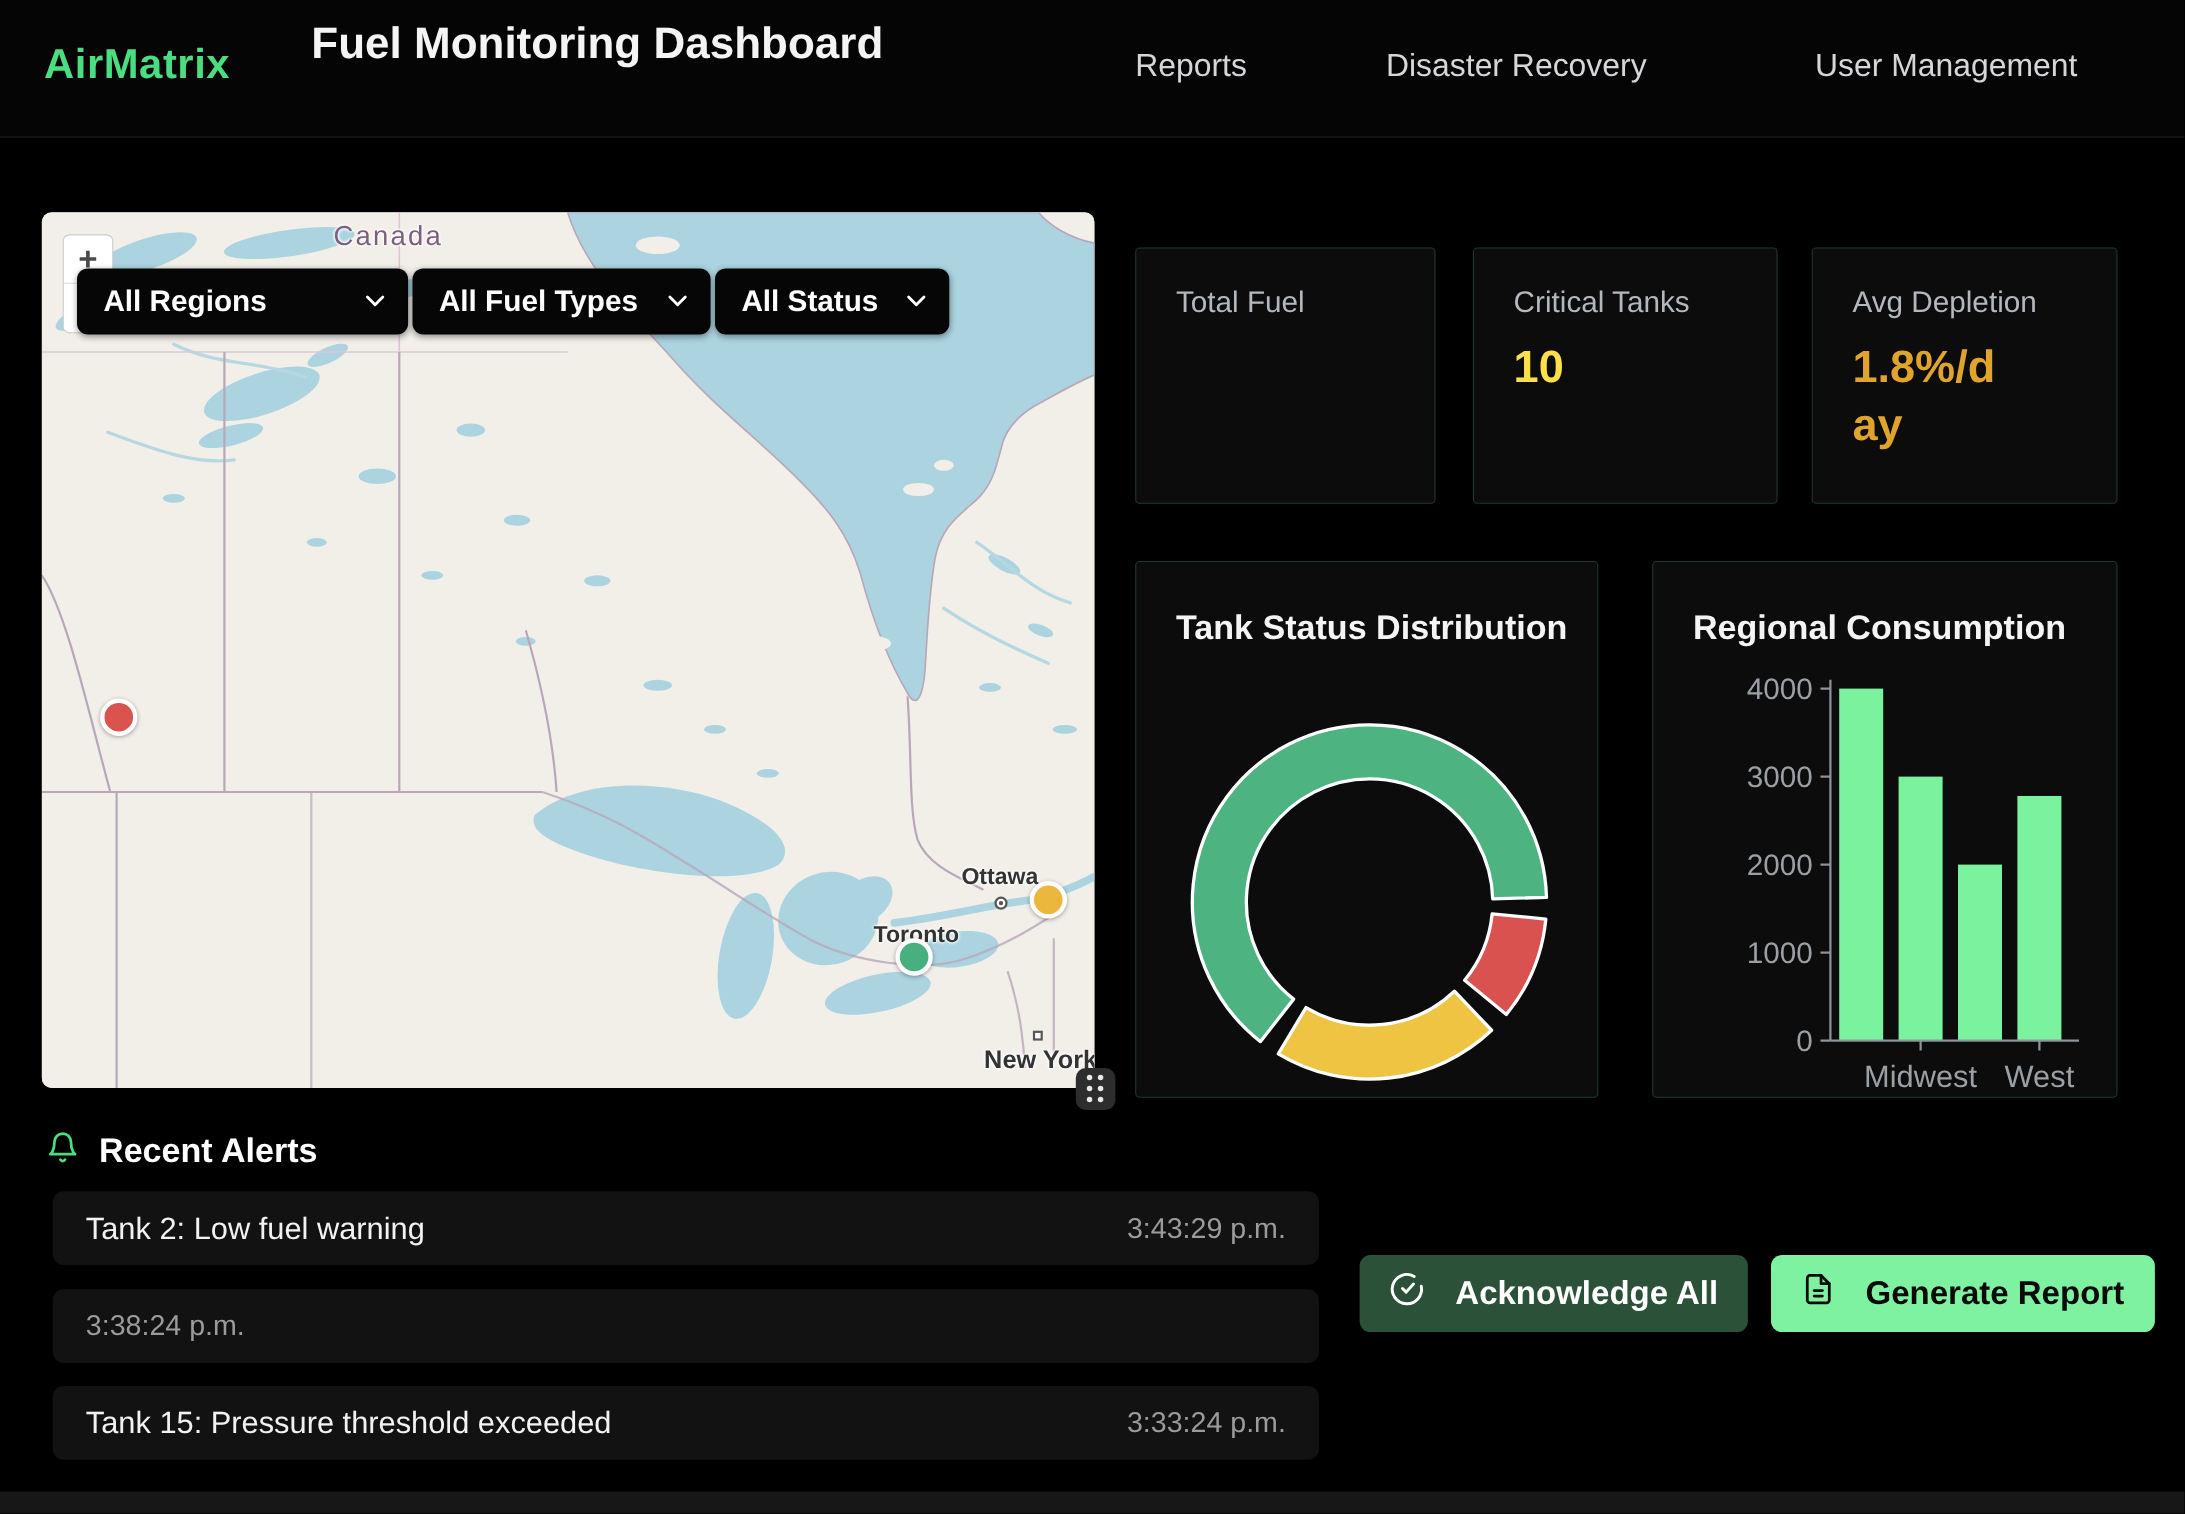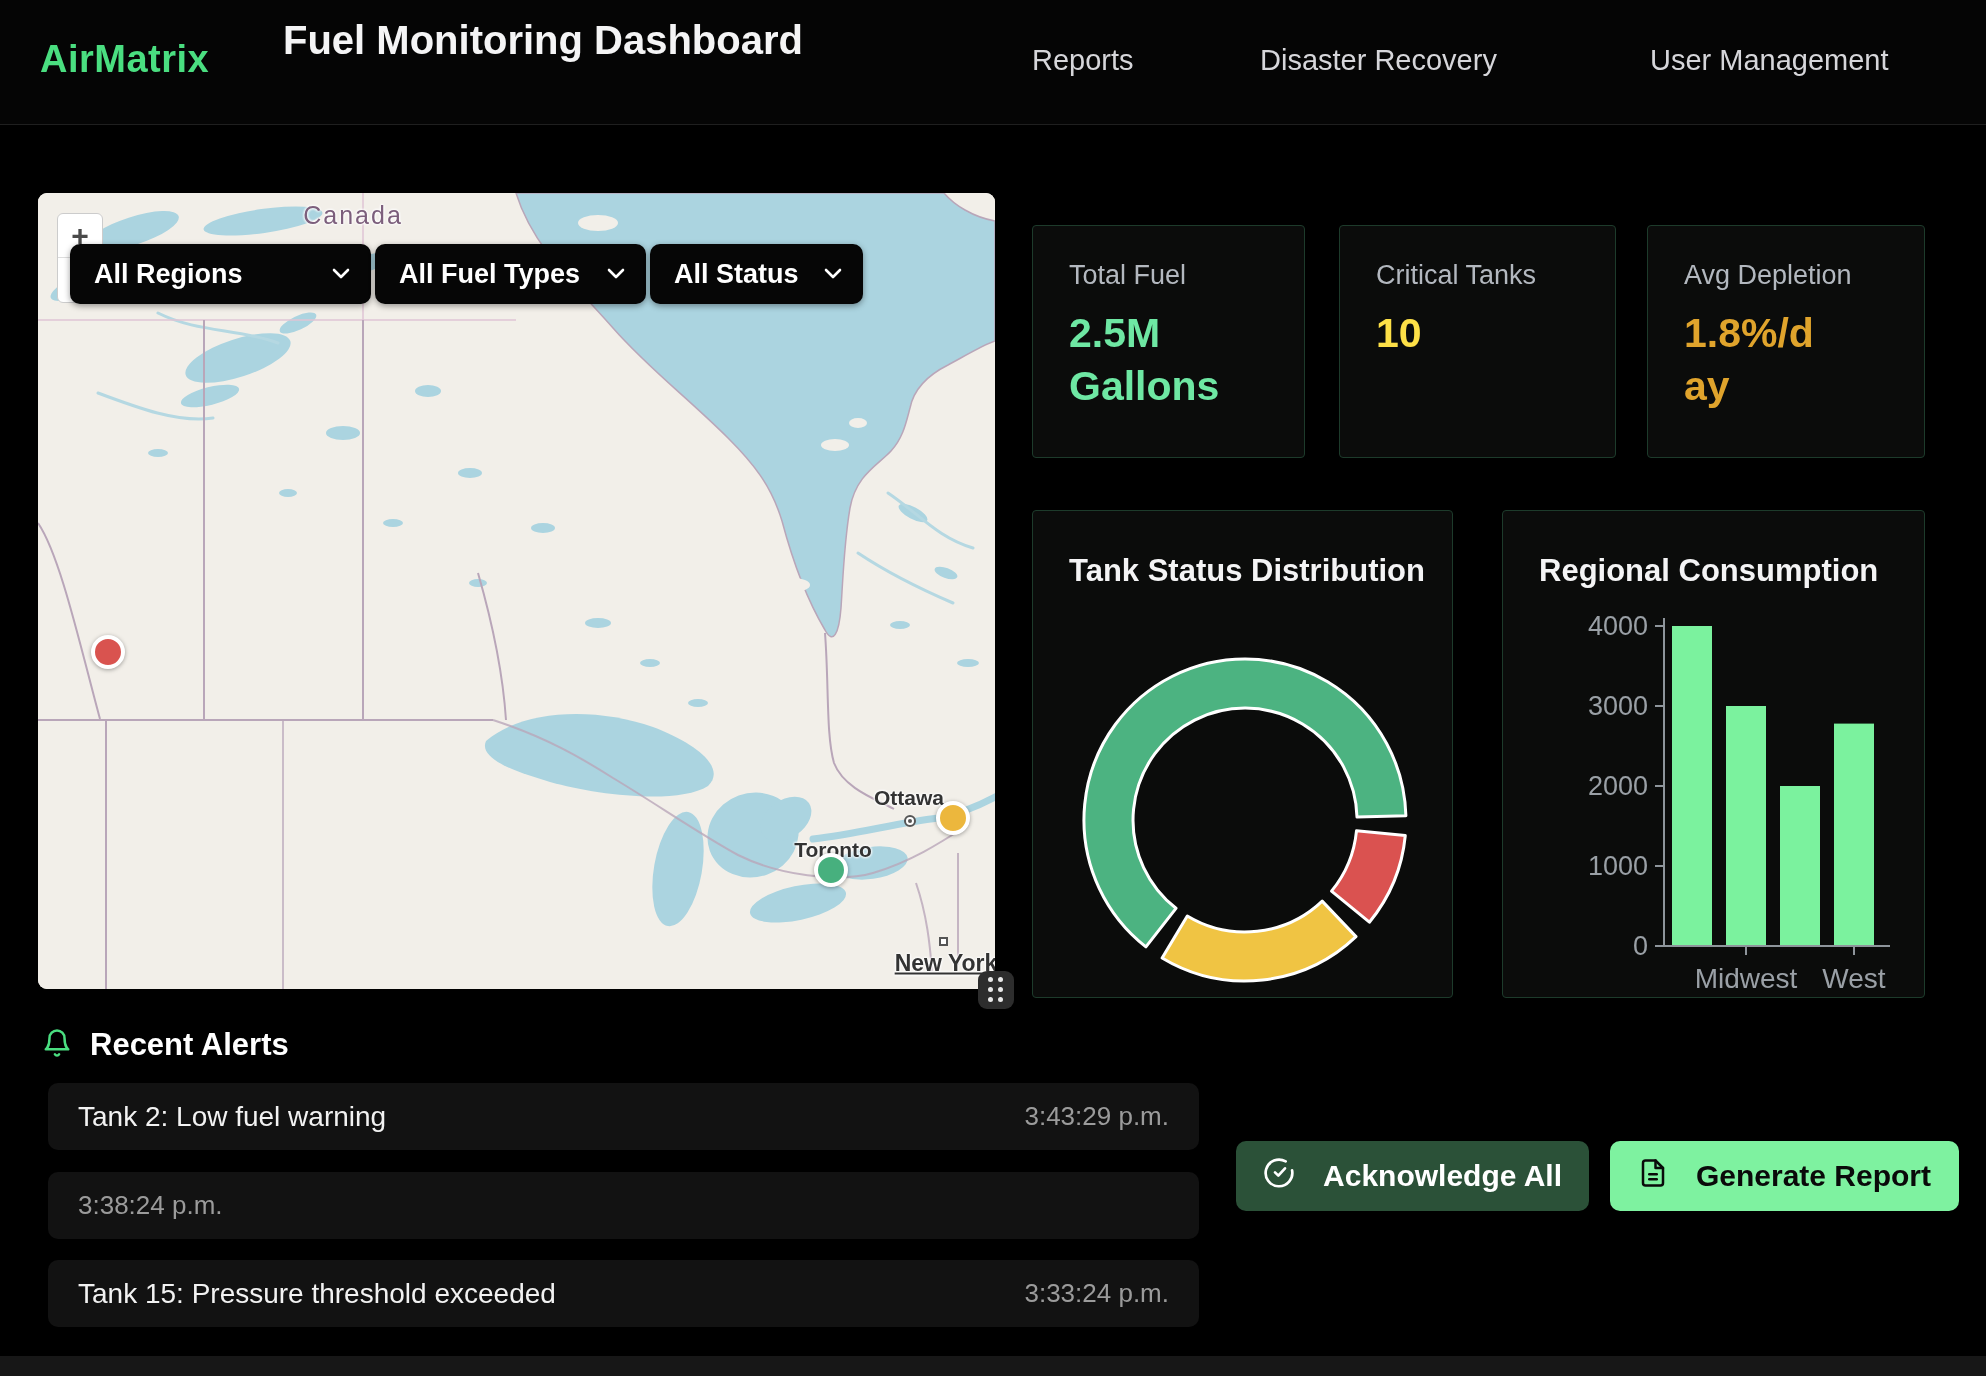--- a/index.html
+++ b/index.html
@@ -19,21 +19,21 @@
   #nav-reports { left:1032px; } #nav-dr { left:1260px; } #nav-um { left:1650px; }
 
   
   #map { left:38px; top:193px; width:957px; height:796px; border-radius:9px;
          overflow:hidden; background:#f2efe9; }
   #map svg.basemap { position:absolute; left:0; top:0; }
   .map-label { position:absolute; transform:translate(-50%,-50%); color:#333;
                text-shadow:0 0 3px #fff,0 0 3px #fff,0 0 3px #fff; white-space:nowrap; }
   #label-canada { font-size:25px; color:#7c5f7c; letter-spacing:2px; }
   .city { font-size:21px; font-weight:600; }
-  #label-newyork { font-size:23px;text-decoration:underline; }
+  #label-newyork { font-size:23px; }
   .town-symbol { position:absolute; width:12px; height:12px; border:2px solid #555;
                  border-radius:50%; background:#fff; }
   .town-symbol::after { content:""; position:absolute; left:2px; top:2px; width:4px; height:4px;
                  border-radius:50%; background:#555; }
   .ny-symbol { position:absolute; width:9px; height:9px; border:2px solid #555; background:#fff; }
   .marker { position:absolute; width:34px; height:34px; border-radius:50%;
             border:4px solid #fff; transform:translate(-50%,-50%);
             box-shadow:0 1px 4px rgba(0,0,0,.35); cursor:pointer; }
   #zoom-ctl { position:absolute; left:19px; top:20px; width:46px; background:#fff;
               border:1px solid #ccc; border-radius:6px; z-index:5; }
@@ -231,21 +231,20 @@
   <i></i>
     <i></i>
     <i></i>
     <i></i>
     <i></i>
     <i></i>
 </div>
 
 <div class="card stat-card abs" id="stat-0">
   <div class="stat-label">Total Fuel</div>
-  <div class="stat-value" style="color: rgb(110, 231, 163);">2.5M Gallons</div>
 </div>
 <div class="card stat-card abs" id="stat-1">
   <div class="stat-label">Critical Tanks</div>
   <div class="stat-value" style="color: #fde047;">10</div>
 </div>
 <div class="card stat-card abs" id="stat-2">
   <div class="stat-label">Avg Depletion</div>
   <div class="stat-value" style="color: rgb(224, 164, 44);">1.8%/day</div>
 </div>
 

